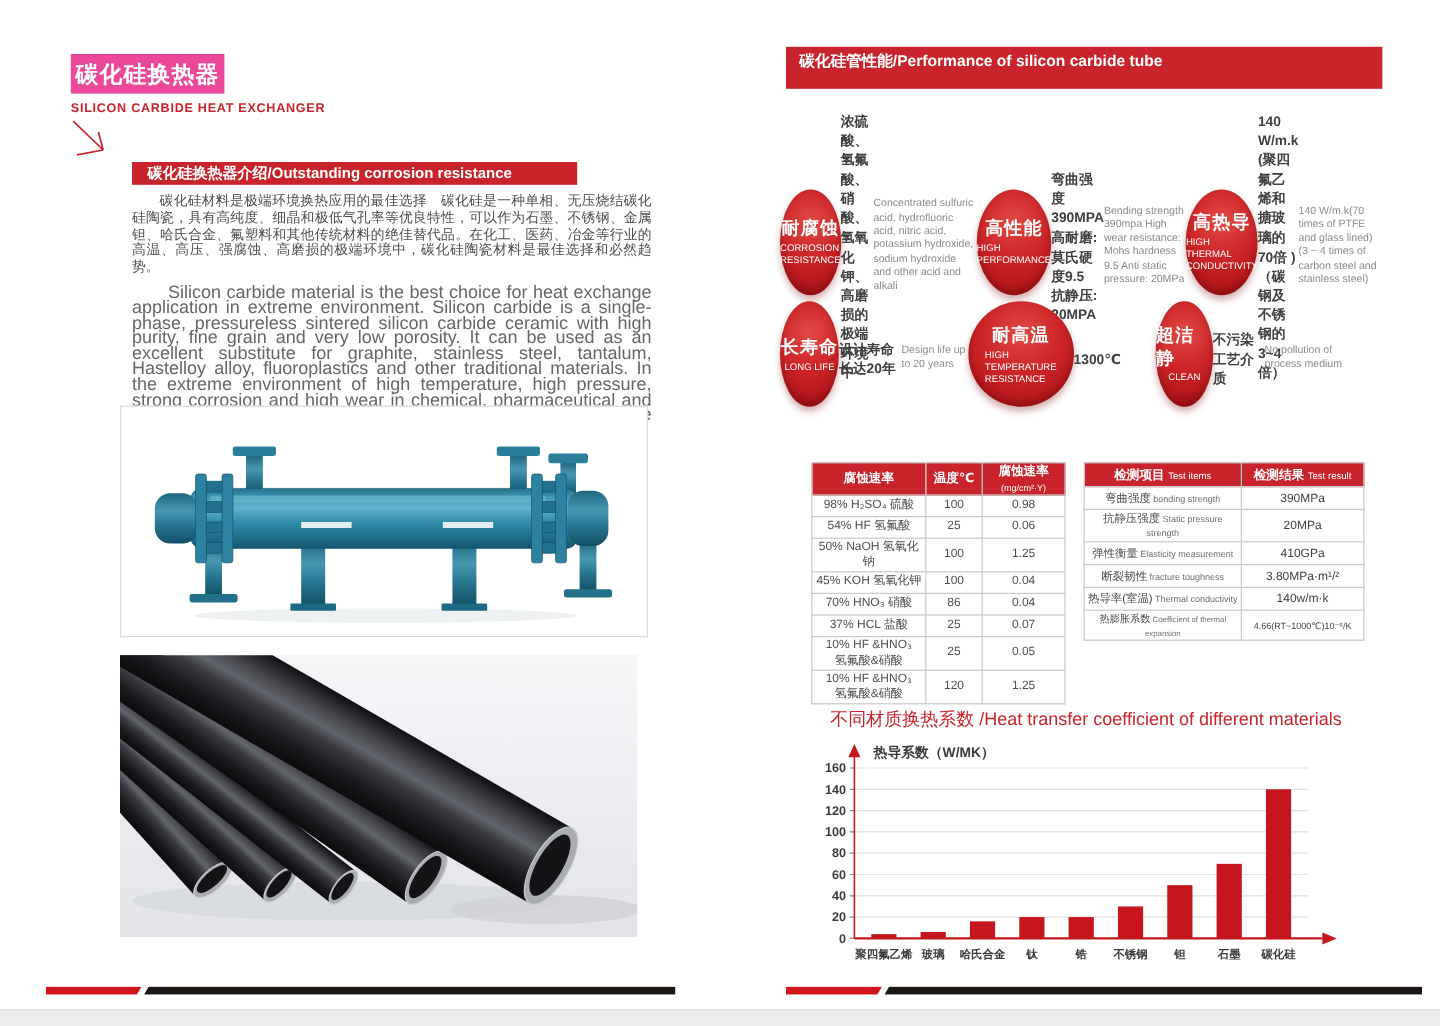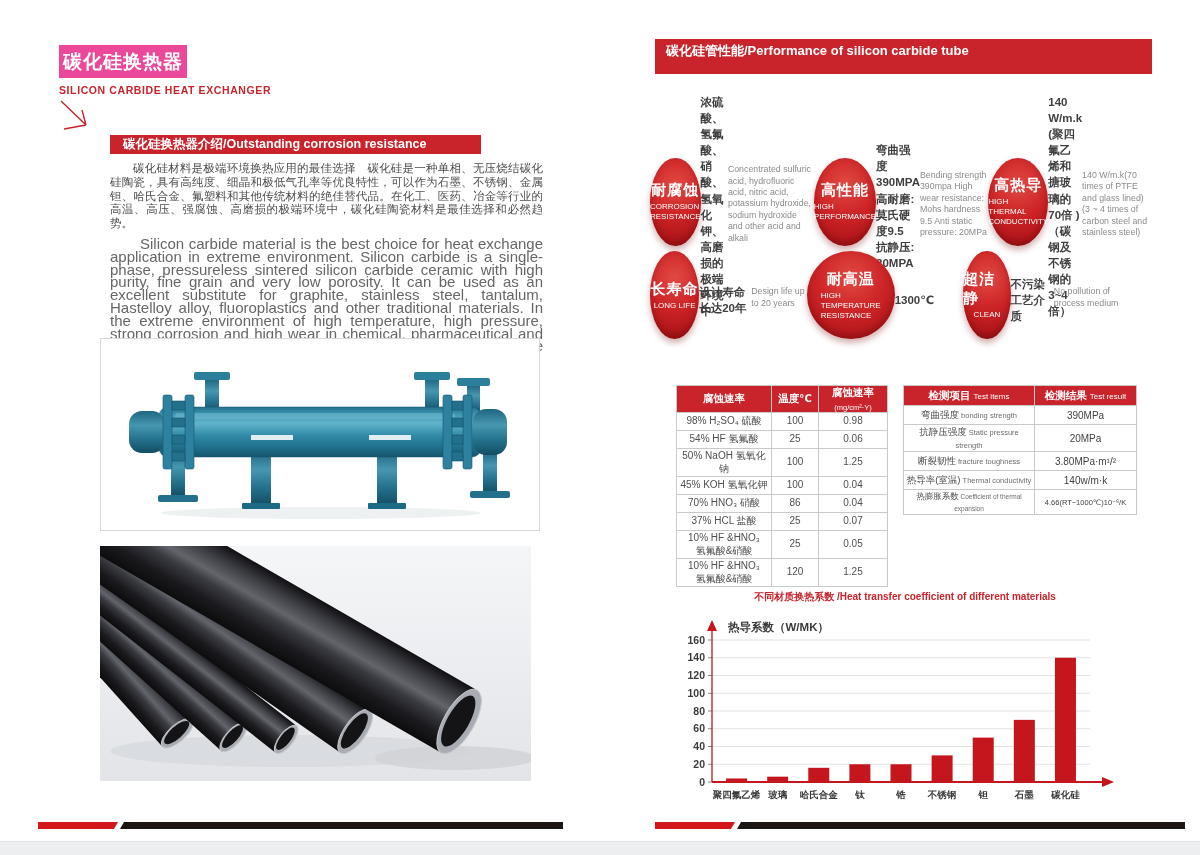--- a/index.html
+++ b/index.html
@@ -52,21 +52,21 @@
   .test-table th small { font-size:8px; font-weight:normal; }
   .test-table td { height:19px; padding:1px 2px; }
   .test-table td.lbl { font-size:9.5px; }
   .test-table td.lbl small { font-size:7.5px; color:#6d6d6d; }
   .test-table td.val { font-size:10px; color:#3f3f3f; }
   .test-table tr.small td.lbl { font-size:8.5px; }
   .test-table tr.small td.lbl small { font-size:6.5px; }
   .test-table tr.small td.val { font-size:7.5px; }
 
   
-  .chart-title { left:655px; top:590px; width:500px; text-align:center; font-size:10px; font-weight:bold; color:#c9242b; }
+  .chart-title { left:655px; top:590px; width:500px; text-align:center; font-size:15px; font-weight:normal; color:#c9242b; }
 
   
   .foot-bar { top:822px; height:7px; display:flex; }
   .foot-left { left:38px; width:525px; }
   .foot-right { left:655px; width:530px; }
   .foot-red { width:80px; background:#d3161c; clip-path:polygon(0 0,100% 0,calc(100% - 4px) 100%,0 100%); }
   .foot-black { flex:1; margin-left:2px; background:#1b1613; clip-path:polygon(4px 0,100% 0,100% 100%,0 100%); }
   .bottom-strip { left:0; top:841px; width:1200px; height:14px; background:#eceef0; border-top:1px solid #dfe1e3; }
 </style>
 </head>
@@ -340,20 +340,24 @@
       </tr>
     </thead>
     <tbody>
         <tr>
           <td class="lbl"><span>弯曲强度</span><small> bonding strength</small></td>
           <td class="val">390MPa</td>
         </tr>
         <tr>
           <td class="lbl"><span>抗静压强度</span><small> Static pressure strength</small></td>
           <td class="val">20MPa</td>
+        </tr>
+        <tr>
+          <td class="lbl"><span>弹性衡量</span><small> Elasticity measurement</small></td>
+          <td class="val">410GPa</td>
         </tr>
         <tr>
           <td class="lbl"><span>断裂韧性</span><small> fracture toughness</small></td>
           <td class="val">3.80MPa·m¹/²</td>
         </tr>
         <tr>
           <td class="lbl"><span>热导率(室温)</span><small> Thermal conductivity</small></td>
           <td class="val">140w/m·k</td>
         </tr>
         <tr class="small">

